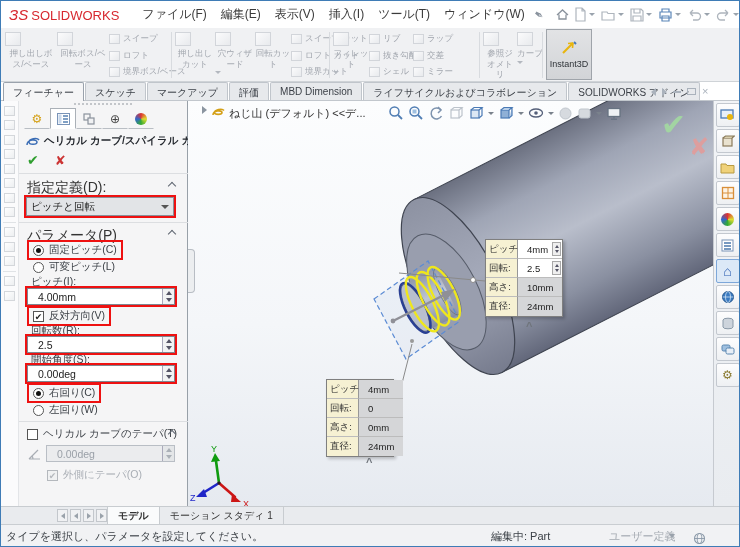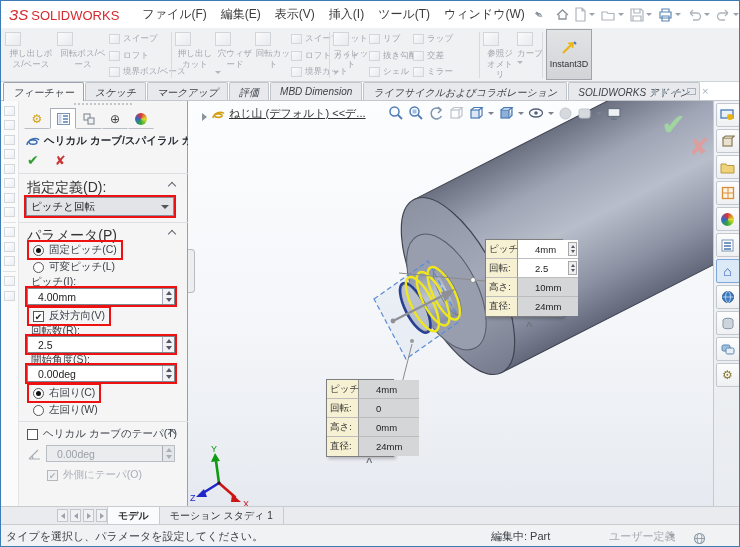--- a/index.html
+++ b/index.html
@@ -26,21 +26,21 @@
 .rbig .lbl{font-size:8.5px;color:#a0a5ad;text-align:center;line-height:1.25;margin-top:2px;}
 .ricon{width:16px;height:14px;border:1px solid #d2d5da;background:linear-gradient(135deg,#fbfbfc,#e8eaed);}
 .ricon.sm{width:11px;height:10px;flex:none;}
 .rsmallcol{display:flex;flex-direction:column;justify-content:space-between;height:48px;padding-top:3px;}
 .rsmall{display:flex;align-items:center;gap:3px;font-size:8.5px;color:#a0a5ad;white-space:nowrap;}
 .rdd{width:0;height:0;border-left:3px solid transparent;border-right:3px solid transparent;border-top:3px solid #b3b8bf;margin-top:2px;}
 .instant3d{position:absolute;left:545px;top:1px;width:46px;height:51px;background:linear-gradient(#e2e3e5,#d2d4d7);border:1px solid #9fa4aa;display:flex;flex-direction:column;align-items:center;justify-content:center;gap:3px;}
 .instant3d .lbl{font-size:9px;color:#2f3338;}
 
 .tabrow{position:absolute;left:0;top:81px;right:0;height:19px;border-bottom:1px solid #c2c7cd;display:flex;align-items:flex-end;padding-left:2px;background:#fff;}
-.ctab{font-size:10px;color:#3a3f46;padding:3px 9px 2px;border:1px solid #c0c5cb;border-bottom:none;background:#e7e9ec;border-radius:2px 2px 0 0;margin-right:1px;white-space:nowrap;height:18px;font-style:italic;}
+.ctab{font-size:10px;color:#3a3f46;padding:3px 9px 2px;border:1px solid #c0c5cb;border-bottom:none;background:#e7e9ec;border-radius:2px 2px 0 0;margin-right:1px;white-space:nowrap;height:18px;}
 .ctab.active{background:#f5f5f6;border-color:#9aa2ac;position:relative;z-index:3;margin-bottom:-1px;height:19px;}
 
 .docctl{position:absolute;top:85px;left:650px;display:flex;gap:6px;align-items:center;color:#98a2ae;z-index:4;}
 .tri-l{width:0;height:0;border-top:4px solid transparent;border-bottom:4px solid transparent;border-right:5px solid #aab2bc;}
 .tri-r{width:0;height:0;border-top:4px solid transparent;border-bottom:4px solid transparent;border-left:5px solid #aab2bc;}
 .dmini{width:8px;height:2px;background:#aab2bc;}
 .dpane{width:9px;height:7px;border:1.2px solid #aab2bc;}
 .dx{font-size:11px;color:#aab2bc;line-height:1;}
 
 .ghost{position:absolute;left:0;top:100px;width:18px;height:405px;background:#fbfbfc;border-right:1px solid #e3e5e8;}
@@ -74,30 +74,30 @@
 .sd{width:0;height:0;border-left:3px solid transparent;border-right:3px solid transparent;border-top:4px solid #556;}
 .dis{color:#a8adb4;}
 .pm-input.disabled{background:#ebecee;border-color:#b9bec5;color:#9aa0a8;}
 .pm-input.disabled .su{border-bottom-color:#aab0b7;}
 .pm-input.disabled .sd{border-top-color:#aab0b7;}
 .checkbox.discheck{border-color:#b4b8bd;color:#b4b8bd;background:#f0f1f2;}
 .panel-handle{position:absolute;left:187px;top:248px;width:7px;height:44px;background:#eceef0;border:1px solid #b8bdc4;border-left:none;border-radius:0 4px 4px 0;z-index:5;}
 
 .viewport{position:absolute;left:187px;top:100px;width:525px;height:405px;background:linear-gradient(180deg,#fcfdfe 0%,#f4f6f9 55%,#e6eaf0 100%);overflow:hidden;}
 .vp-art{position:absolute;left:0;top:0;}
-.doc-title{position:absolute;left:14px;top:5px;display:flex;align-items:flex-end;gap:4px;font-size:11px;color:#333;z-index:6;text-decoration:underline;}
+.doc-title{position:absolute;left:14px;top:5px;display:flex;align-items:flex-start;gap:4px;font-size:11px;color:#333;z-index:6;}
 .flytri{width:0;height:0;border-top:4px solid transparent;border-bottom:4px solid transparent;border-left:5px solid #8b95a0;}
 .hud{position:absolute;left:200px;top:4px;display:flex;align-items:center;gap:4px;z-index:6;}
 .hudsep{width:0;height:0;border-left:3px solid transparent;border-right:3px solid transparent;border-top:3.5px solid #7a828c;}
 .confirm-ok{position:absolute;left:473px;top:6px;font-size:30px;color:#a2d4a2;z-index:6;font-weight:bold;}
 .confirm-x{position:absolute;left:501px;top:32px;font-size:24px;color:#dd9e9e;z-index:6;font-weight:bold;}
 
 .callout{position:absolute;border:1px solid #7f7f7f;background:#e9eaeb;box-shadow:2px 2px 3px rgba(0,0,0,.22);display:grid;grid-template-columns:32px 1fr;z-index:5;}
 .co-label{background:#f6f1d3;border-bottom:1px solid #bcbcbc;border-right:1px solid #979797;padding:0 2px 0 3px;font-size:9.5px;color:#333;display:flex;align-items:center;height:19px;white-space:nowrap;}
-.co-val{background:#fff;border-bottom:1px solid #bcbcbc;padding:0 17px;font-size:9.5px;color:#222;display:flex;align-items:center;position:relative;height:19px;}
+.co-val{background:#fff;border-bottom:1px solid #bcbcbc;padding:0 9px;font-size:9.5px;color:#222;display:flex;align-items:center;position:relative;height:19px;}
 .co-val.ro{background:#d5d6d8;}
 .co-row-last{border-bottom:none;}
 .co-spin{position:absolute;right:1px;top:2px;bottom:2px;width:9px;border:1px solid #a8a8a8;background:#efefef;display:flex;flex-direction:column;align-items:center;justify-content:space-evenly;}
 .co-su{width:0;height:0;border-left:2.5px solid transparent;border-right:2.5px solid transparent;border-bottom:3px solid #556;}
 .co-sd{width:0;height:0;border-left:2.5px solid transparent;border-right:2.5px solid transparent;border-top:3px solid #556;}
 .co-caret{position:absolute;color:#6f747b;font-weight:bold;font-size:11px;z-index:5;}
 
 .taskpane{position:absolute;left:712px;top:100px;width:28px;height:405px;background:linear-gradient(180deg,#f2f4f7,#e9ecf0);border-left:1px solid #c6cad0;}
 .tp-btn{width:24px;height:24px;margin:2px auto;border:1px solid #c3c8cf;background:linear-gradient(#fdfdfe,#eef0f3);border-radius:2px;display:flex;align-items:center;justify-content:center;overflow:hidden;}
 .tp-btn.active{border-color:#7da7d9;background:#dce9f7;}

